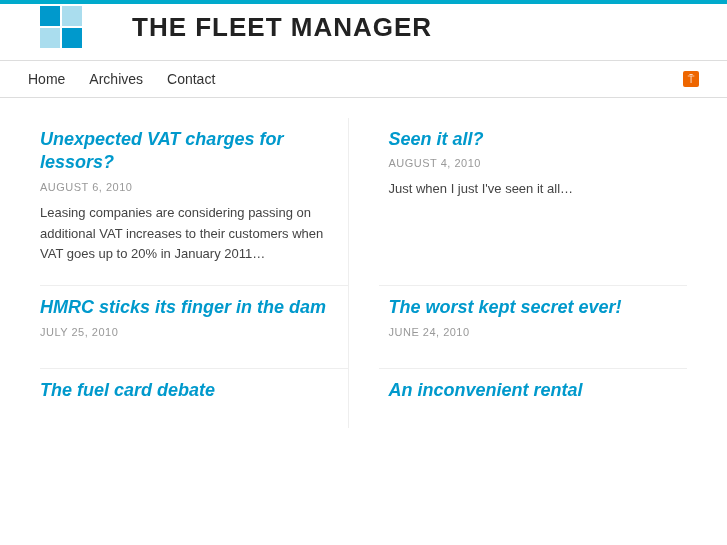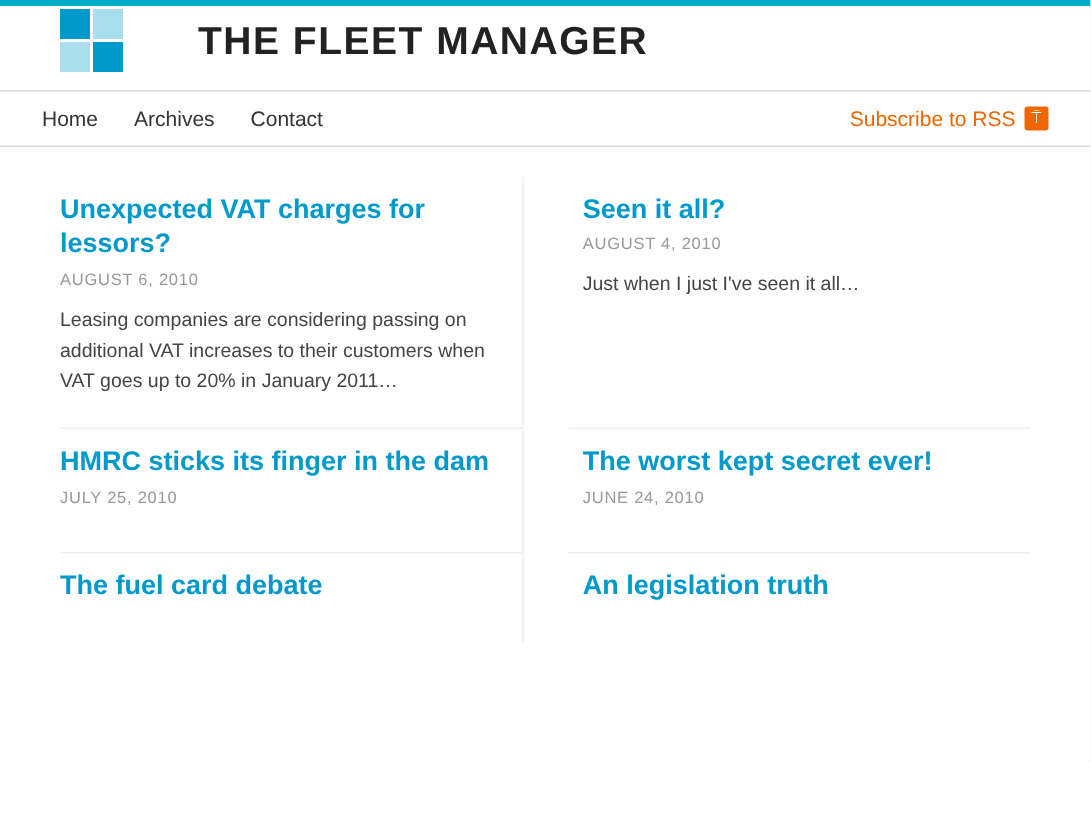--- a/index.html
+++ b/index.html
@@ -106,20 +106,21 @@
     }
 
     .post-title {
       font-size: 18px;
       font-weight: bold;
       color: #0099cc;
       text-decoration: none;
       line-height: 1.3;
       display: block;
       margin-bottom: 6px;
+      font-style: italic;
     }
 
     .post-date {
       font-size: 11px;
       color: #999999;
       text-transform: uppercase;
       letter-spacing: 0.5px;
       margin-bottom: 10px;
     }
 
@@ -157,21 +158,20 @@
     <span class="site-title">THE FLEET MANAGER</span>
   </div>
 
   <nav class="nav-bar">
     <div class="nav-links">
       <a class="nav-link" href="#">Home</a>
       <a class="nav-link" href="#">Archives</a>
       <a class="nav-link" href="#">Contact</a>
     </div>
     <a class="rss-link" href="#">
-      <span>Subscribe to RSS</span>
       <span class="rss-icon">⍑</span>
     </a>
   </nav>
 
   <div class="main-content">
 
     <div class="post col-left">
       <a class="post-title" href="#">Unexpected VAT charges for lessors?</a>
       <div class="post-date">AUGUST 6, 2010</div>
       <div class="post-excerpt">Leasing companies are considering passing on additional VAT increases to their customers when VAT goes up to 20% in January 2011…</div>
@@ -191,18 +191,18 @@
     <div class="post col-right">
       <a class="post-title" href="#">The worst kept secret ever!</a>
       <div class="post-date">JUNE 24, 2010</div>
     </div>
 
     <div class="post col-left" style="border-bottom:none;">
       <a class="post-title" href="#">The fuel card debate</a>
     </div>
 
     <div class="post col-right" style="border-bottom:none;">
-      <a class="post-title" href="#">An legislation truth</a>
+      <a class="post-title" href="#">An inconvenient rental</a>
     </div>
 
   </div>
 
 </div>
 
 </body></html>

